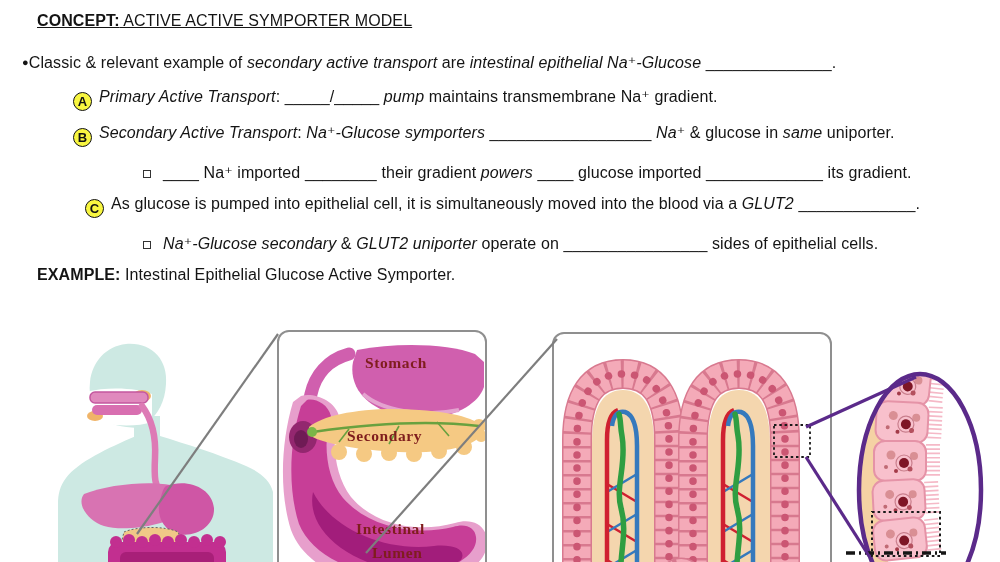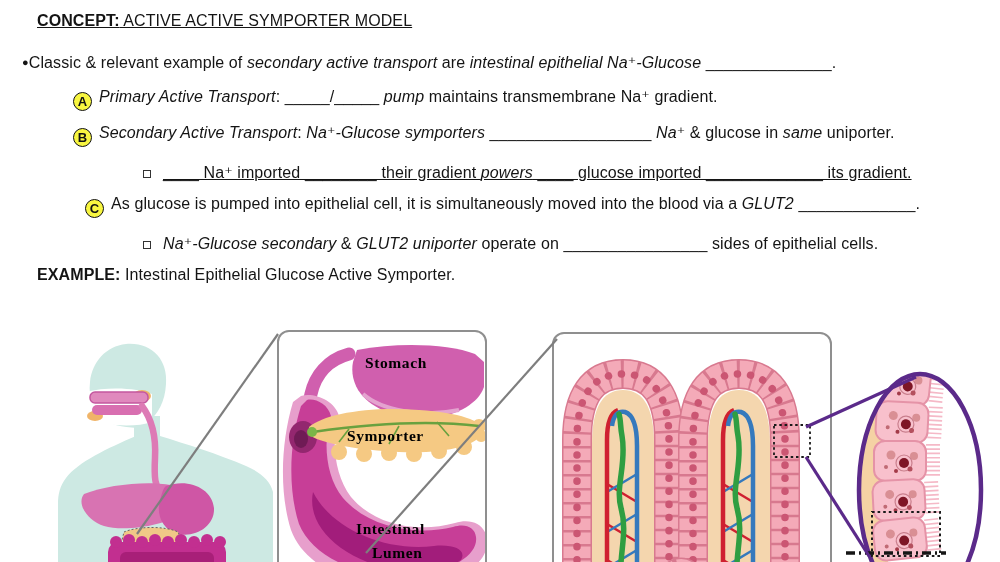--- a/index.html
+++ b/index.html
@@ -18,35 +18,35 @@
       font-weight:700;font-size:13px;font-style:normal;margin-right:7px;vertical-align:-4px;
       box-sizing:border-box;color:#111;}
   .sm{display:inline-block;width:8px;height:8px;border:1.3px solid #333;margin-right:12px;
       background:#fff;box-sizing:border-box;}
   
   .inset-box{position:absolute;background:#fff;border:2px solid #8f8f8f;border-radius:12px;box-sizing:border-box;}
   #inset1{left:277px;top:330px;width:210px;height:250px;}
   #inset2{left:552px;top:332px;width:280px;height:250px;}
   .inset-box svg{position:absolute;left:0;top:0;}
   .organ-label{position:absolute;font-family:"Liberation Serif","DejaVu Serif",serif;
-      font-weight:700;font-size:15.5px;color:#000000;letter-spacing:.6px;}
+      font-weight:700;font-size:15.5px;color:#7f1d1d;letter-spacing:.6px;}
   #body-svg{position:absolute;left:58px;top:336px;}
   #zoom-ellipse-svg{position:absolute;left:840px;top:360px;}
   #overlay-svg{position:absolute;left:0;top:0;pointer-events:none;}
 </style>
 </head>
 <body>
 <div id="page">
 
   <div id="text-layer">
       <div class="tline ul" style="left: 25px; top: 12px;"><span class="bd">CONCEPT:</span><span class=""> ACTIVE ACTIVE SYMPORTER MODEL</span></div>
       <div class="tline" style="left: 22px; top: 53px;"><span class="bl">●</span><span class="">Classic &amp; relevant example of </span><span class="it">secondary active transport</span><span class=""> are </span><span class="it">intestinal epithelial Na⁺-Glucose</span><span class=""> ______________.</span></div>
       <div class="tline" style="left: 73px; top: 87px;"><span class="cm">A</span><span class="it">Primary Active Transport</span><span class="">: _____/_____ </span><span class="it">pump</span><span class=""> maintains transmembrane Na⁺ gradient.</span></div>
       <div class="tline" style="left: 73px; top: 123px;"><span class="cm">B</span><span class="it">Secondary Active Transport</span><span class="">: </span><span class="it">Na⁺-Glucose symporters</span><span class=""> __________________ </span><span class="it">Na⁺</span><span class=""> &amp; glucose in </span><span class="it">same</span><span class=""> uniporter.</span></div>
-      <div class="tline" style="left: 143px; top: 163px; text-decoration: underline;"><span class="sm"></span><span class="">____ Na⁺ imported ________ their gradient </span><span class="it">powers</span><span class=""> ____ glucose imported _____________ its gradient.</span></div>
+      <div class="tline" style="left: 143px; top: 163px;"><span class="sm"></span><span class="">____ Na⁺ imported ________ their gradient </span><span class="it">powers</span><span class=""> ____ glucose imported _____________ its gradient.</span></div>
       <div class="tline" style="left: 85px; top: 195px;"><span class="cm">C</span><span class="">As glucose is pumped into epithelial cell, it is simultaneously moved into the blood via a </span><span class="it">GLUT2</span><span class=""> _____________.</span></div>
       <div class="tline" style="left: 143px; top: 234px;"><span class="sm"></span><span class="it">Na⁺-Glucose secondary</span><span class=""> &amp; </span><span class="it">GLUT2 uniporter</span><span class=""> operate on ________________ sides of epithelial cells.</span></div>
       <div class="tline" style="left: 25px; top: 266px;"><span class="bd">EXAMPLE:</span><span class=""> Intestinal Epithelial Glucose Active Symporter.</span></div>
     </div>
 
   <svg id="body-svg" width="215" height="230" viewBox="0 0 215 230">
     <g>
       <path fill="#cde9e3" d="M 68,8 C 94,6 110,24 108,48 C 107,66 100,78 90,86 L 84,92 C 70,92 56,90 46,84 C 36,76 30,62 32,46 C 34,26 48,10 68,8 Z"></path>
       <rect x="76" y="80" width="26" height="26" fill="#cde9e3"></rect>
       <path fill="#cde9e3" d="M 78,100 C 50,112 20,126 8,142 C 2,150 0,158 0,168 L 0,230 L 88,230 L 100,212 L 112,230 L 215,230 L 215,156 C 212,144 202,136 188,130 C 160,118 128,108 102,100 Z"></path>
@@ -98,21 +98,21 @@
           <circle cx="185" cy="115" r="8" fill="#f5c983"></circle>
         <path fill="#f5c983" d="M 30,95 C 45,82 90,74 140,78 C 180,81 205,88 203,100 C 200,114 165,122 120,120 C 80,118 45,112 32,104 Z"></path>
         <circle cx="200" cy="94" r="7" fill="#f5c983"></circle>
           <circle cx="202" cy="104" r="6" fill="#f5c983"></circle>
         <path fill="none" stroke="#69a13f" stroke-width="2.4" d="M 34,100 C 90,92 150,88 200,94"></path>
         <path fill="none" stroke="#69a13f" stroke-width="1.6" d="M 120,94 L 110,112 M 158,90 L 170,104 M 70,97 L 60,110"></path>
         <circle cx="33" cy="100" r="5" fill="#7ab648"></circle>
       </g>
     </svg>
     <div class="organ-label" style="left:86px;top:22px;">Stomach</div>
-    <div class="organ-label" style="left:68px;top:95px;">Symporter</div>
+    <div class="organ-label" style="left:68px;top:95px;">Secondary</div>
     <div class="organ-label" style="left:77px;top:188px;">Intestinal</div>
     <div class="organ-label" style="left:93px;top:212px;">Lumen</div>
   </div>
 
   <div id="inset2" class="inset-box">
     <svg width="276" height="246" viewBox="0 0 276 246">
 
       <g>
         <path fill="#f4d6ae" d="M 38,252 L 38,110 Q 38,56 69,56 Q 100,56 100,110 L 100,252 Z"></path>
         <path fill="none" stroke="#cf2030" stroke-width="2.5" d="M 53,150 L 83,168 M 53,190 L 83,208 M 53,226 L 83,244"></path>

